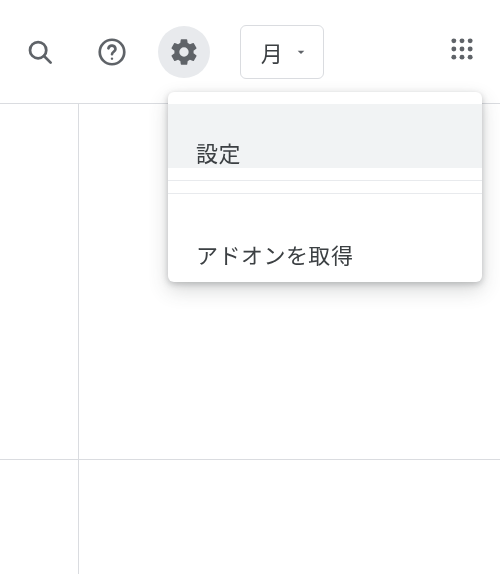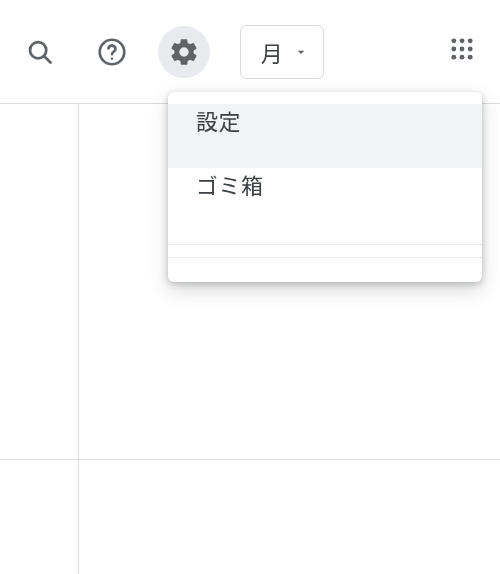--- a/index.html
+++ b/index.html
@@ -108,21 +108,21 @@
     box-shadow:
       0 2px 6px rgba(60,64,67,0.28),
       0 8px 20px rgba(60,64,67,0.20);
     padding: 12px 0;
     z-index: 50;
     box-sizing: border-box;
   }
   .menu-item {
     height: 64px;
     display: flex;
-    align-items: flex-start;
+    align-items: flex-end;
     padding: 0 28px;
     font-size: 22px;
     color: #3c4043;
     letter-spacing: 0.5px;
   }
   .menu-item.hover {
     background: #f1f3f4;
   }
   .menu-divider {
     height: 1px;
@@ -192,18 +192,18 @@
 
 <div class="grid-area">
   <div class="vline v1"></div>
   <div class="hline h1"></div>
 </div>
 
 <div class="menu">
   <div class="menu-item hover">
     <span>設定</span>
   </div>
-  <div class="menu-item">
-    <span>ゴミ箱</span>
-  </div>
   <div class="menu-divider"></div>
   <div class="menu-divider"></div>
+  <div class="menu-item">
+    <span>アドオンを取得</span>
+  </div>
 </div>
 
 </body></html>

